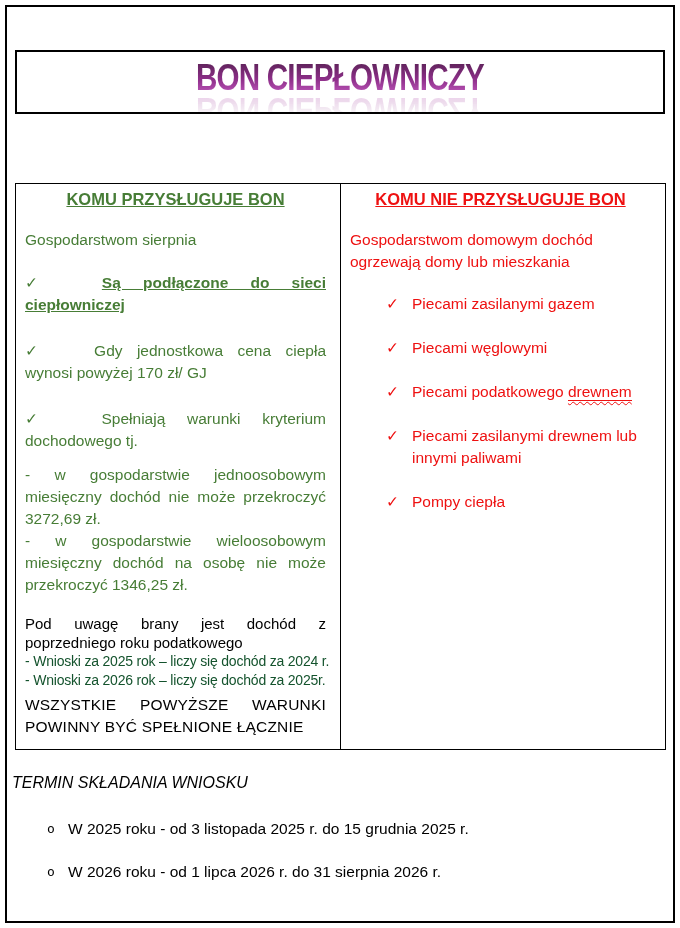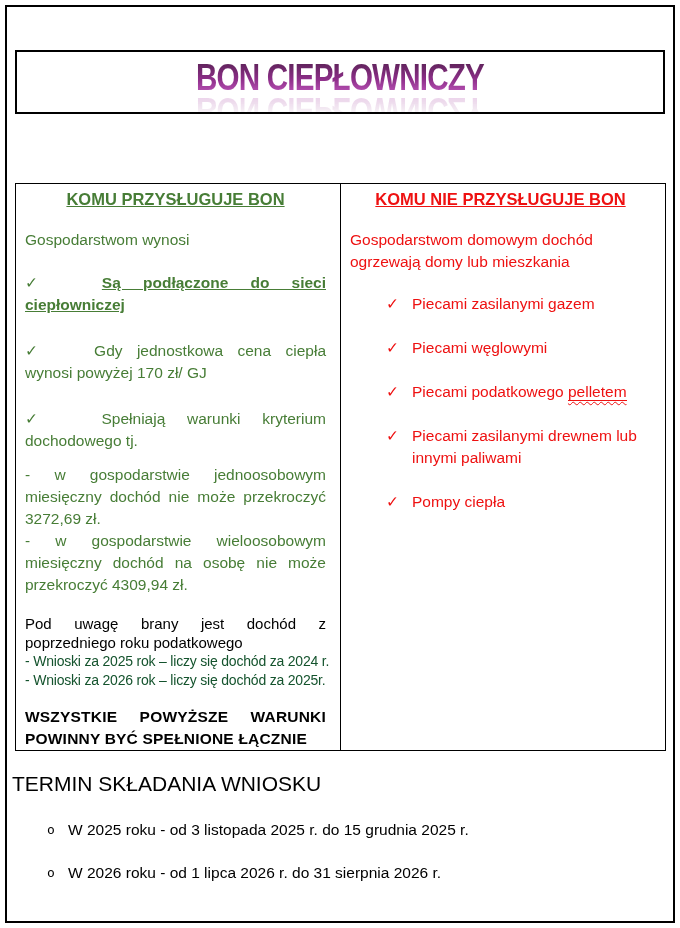--- a/index.html
+++ b/index.html
@@ -104,25 +104,25 @@
     margin-top: 18px;
   }
   .note-line {
     color: #14532d;
     font-size: 14px; line-height: 19px;
     white-space: nowrap;
     letter-spacing: -0.2px;
   }
   .footer-bold {
     color: #000;
-    font-weight: bold;
+    font-weight: normal;
     font-size: 15.5px; line-height: 22px;
     letter-spacing: 0.2px;
     text-align: justify;
-    margin-top: 16px;
+    margin-top: 4px;
   }
 
   
   .intro-right { margin-top: 19px; }
   .block { display: block; }
   .r-item {
     display: flex;
     margin-top: 22px;
     font-size: 15.5px; line-height: 22px;
   }
@@ -131,21 +131,21 @@
   .r-text { flex: 1; }
   .misspelled {
     border-bottom: 1px solid var(--red);
     text-decoration: underline wavy var(--red);
     text-decoration-thickness: 1px;
     text-underline-offset: 4px;
   }
 
   
   .deadline { margin: 22px 0 0 5px; }
-  .deadline-heading { font-size: 21px; line-height: 22px; }
+  .deadline-heading { font-size: 16px; line-height: 22px; font-style: italic; }
   .bullet-row {
     display: flex;
     padding-left: 35px;
     margin-top: 24px;
     font-size: 15.5px; line-height: 22px;
   }
   .bullet-row + .bullet-row { margin-top: 21px; }
   .o-bullet {
     flex: none; width: 21px;
     font-family: "DejaVu Sans Mono", monospace;
@@ -164,36 +164,36 @@
     </div>
   </div>
 
   <table class="main-table">
     <tbody>
         <tr>
 
       <td class="green">
         <p class="hdr">KOMU PRZYSŁUGUJE BON</p>
 
-        <p class="body-text intro-left">Gospodarstwom wynosi</p>
+        <p class="body-text intro-left">Gospodarstwom sierpnia</p>
 
         <p class="check-para first">
           <span>✓</span><span class="tab"></span><span class="bold-underline">Są podłączone do sieci ciepłowniczej</span>
         </p>
 
         <p class="check-para">
           <span>✓</span><span class="tab"></span><span>Gdy jednostkowa cena ciepła wynosi powyżej 170 zł/ GJ</span>
         </p>
 
         <p class="check-para">
           <span>✓</span><span class="tab"></span><span>Spełniają warunki kryterium dochodowego tj.</span>
         </p>
 
         <p class="dash">- w gospodarstwie jednoosobowym miesięczny dochód nie może przekroczyć 3272,69 zł.</p>
-        <p class="dash no-gap">- w gospodarstwie wieloosobowym miesięczny dochód na osobę nie może przekroczyć 4309,94 zł.</p>
+        <p class="dash no-gap">- w gospodarstwie wieloosobowym miesięczny dochód na osobę nie może przekroczyć 1346,25 zł.</p>
 
         <p class="note">Pod uwagę brany jest dochód z poprzedniego roku podatkowego</p>
         <div class="note-line">- Wnioski za 2025 rok – liczy się dochód za 2024 r.</div>
         <div class="note-line">- Wnioski za 2026 rok – liczy się dochód za 2025r.</div>
 
         <p class="footer-bold">WSZYSTKIE POWYŻSZE WARUNKI POWINNY BYĆ SPEŁNIONE ŁĄCZNIE</p>
       </td>
 
       <td class="red">
         <p class="hdr">KOMU NIE PRZYSŁUGUJE BON</p>
@@ -208,21 +208,21 @@
           <span class="r-text">Piecami zasilanymi gazem</span>
         </div>
 
         <div class="r-item">
           <span class="r-chk">✓</span>
           <span class="r-text">Piecami węglowymi</span>
         </div>
 
         <div class="r-item">
           <span class="r-chk">✓</span>
-          <span class="r-text"><span>Piecami podatkowego </span><span class="misspelled">pelletem</span></span>
+          <span class="r-text"><span>Piecami podatkowego </span><span class="misspelled">drewnem</span></span>
         </div>
 
         <div class="r-item">
           <span class="r-chk">✓</span>
           <span class="r-text">Piecami zasilanymi drewnem lub innymi paliwami</span>
         </div>
 
         <div class="r-item">
           <span class="r-chk">✓</span>
           <span class="r-text">Pompy ciepła</span>

